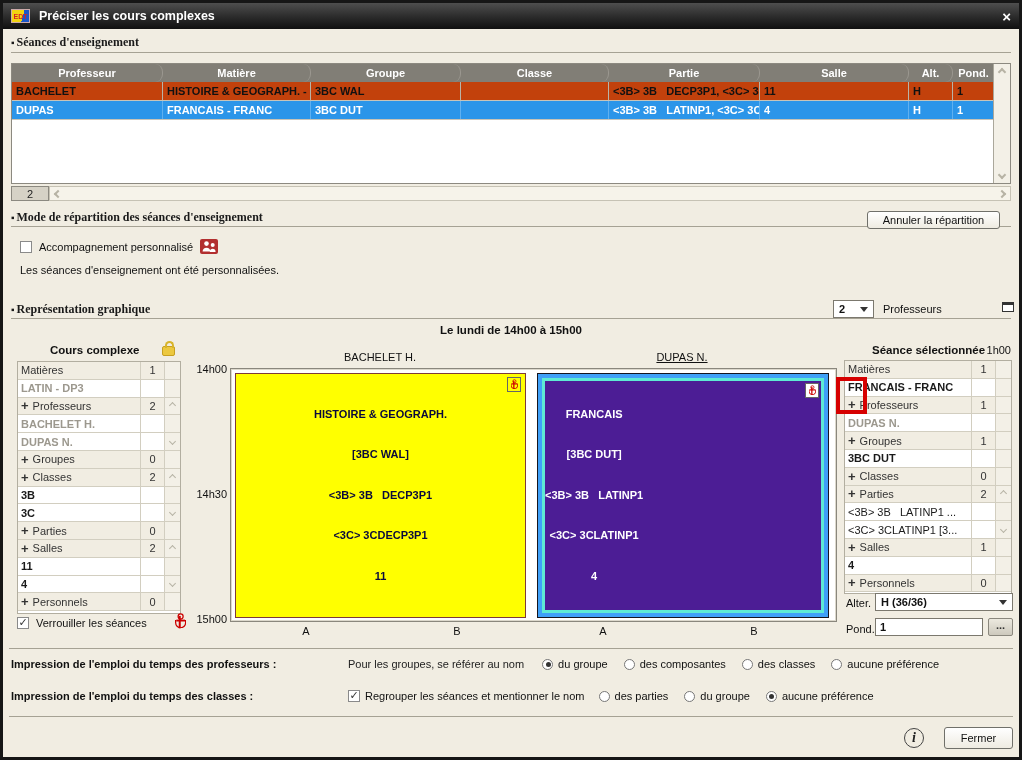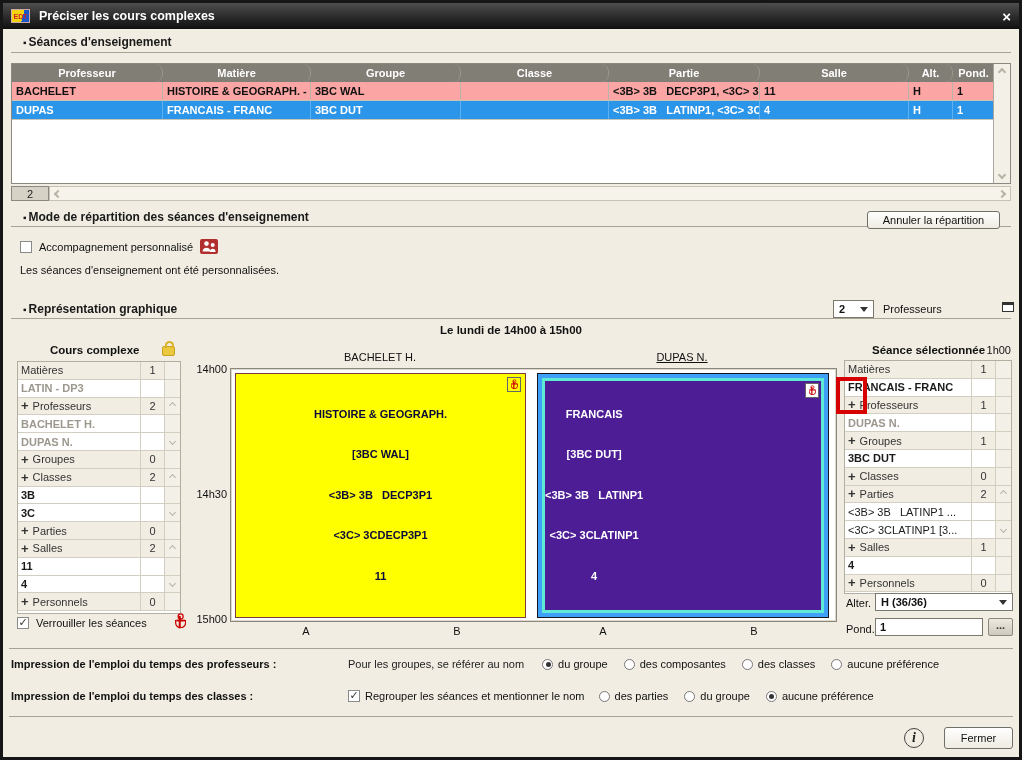--- a/index.html
+++ b/index.html
@@ -4,29 +4,29 @@
 <style>
   html,body{margin:0;padding:0;background:#555;}
   *{box-sizing:border-box;font-family:"Liberation Sans","DejaVu Sans",sans-serif;}
   #win{position:relative;width:1022px;height:760px;border:3px solid #161616;background:#f1ede2;overflow:hidden;}
   
   .titlebar{position:absolute;left:0;top:0;right:0;height:26px;background:linear-gradient(180deg,#4e4e4e 0%,#2a2a2a 55%,#101010 100%);display:flex;align-items:center;padding:0 8px;}
   .badge{width:19px;height:14px;background:linear-gradient(105deg,#f2d411 0 62%,#1a57c8 62%);color:#d42222;font-size:7px;font-weight:700;display:flex;align-items:center;justify-content:center;border:1px solid #caa;letter-spacing:0;}
   .wtitle{color:#fff;font-size:12.5px;font-weight:700;margin-left:9px;}
   .close{margin-left:auto;color:#fff;font-size:15px;font-weight:700;line-height:1;cursor:default;}
   
-  .sec{position:absolute;left:20px;font-size:12px;font-weight:700;color:#1a1a1a;}
+  .sec{position:absolute;left:8px;font-size:12px;font-weight:700;color:#1a1a1a;font-family:Liberation Serif, serif;}
   .sec::before{content:"▪";margin-right:2px;font-size:10px;}
   .hline{position:absolute;left:8px;right:8px;height:1px;background:#a6a294;}
   
   .gridtable{position:absolute;left:8px;top:60px;width:1000px;height:121px;border:1px solid #8c8980;background:#fff;}
   .gcols{display:grid;grid-template-columns:151px 148px 150px 148px 151px 149px 44px 41px;}
   .ghead{height:18px;background:#817e76;}
   .ghead .hc{color:#fff;font-size:11px;font-weight:700;text-align:center;line-height:18px;border-right:1px solid #9a978f;overflow:hidden;border-radius:8px;}
-  .grow{height:19px;background:#fca5a5;border-bottom:1px solid #c8c4b8;}
+  .grow{height:19px;background:#c2410c;border-bottom:1px solid #c8c4b8;}
   .grow .c{font-size:11px;font-weight:700;color:#111;padding:0 4px;line-height:18px;border-right:1px solid #b8b4a8;overflow:hidden;white-space:pre;}
   .grow.sel{background:#2b95e9;}
   .grow.sel .c{color:#fff;border-right-color:#5fb0f0;}
   .vscroll{position:absolute;right:0;top:0;bottom:0;width:17px;background:#f3f0e7;border-left:1px solid #aaa79b;display:flex;flex-direction:column;align-items:center;justify-content:space-between;padding:5px 0;}
   .chev{display:inline-block;width:6px;height:6px;border-right:2px solid #b7b3a5;border-bottom:2px solid #b7b3a5;}
   .chev.up{transform:rotate(-135deg);}
   .chev.down{transform:rotate(45deg);}
   .chev.left{transform:rotate(135deg);}
   .chev.right{transform:rotate(-45deg);}
   

